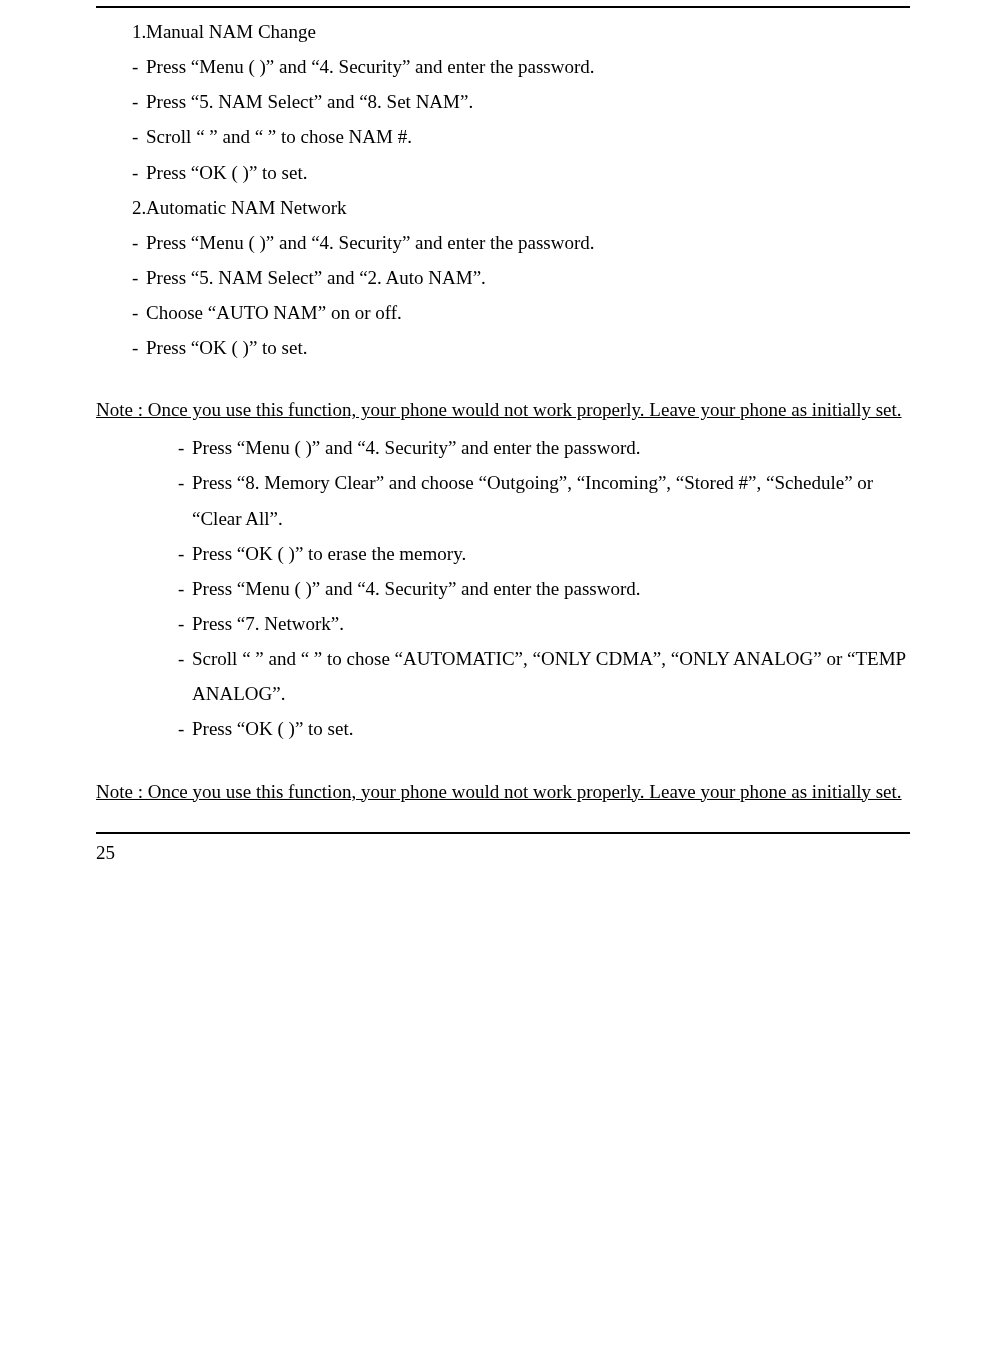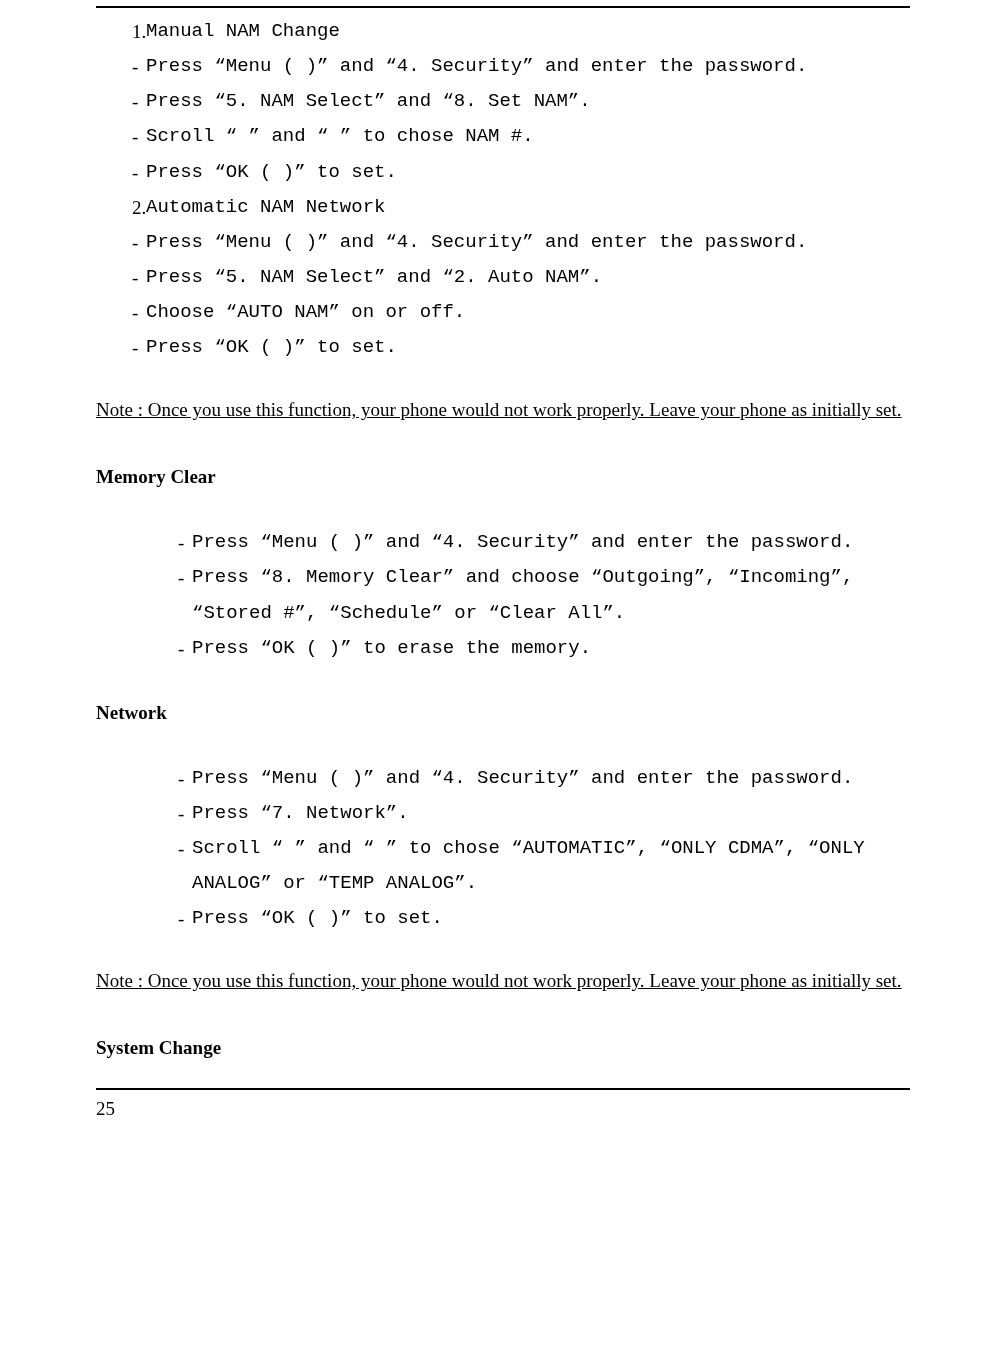--- a/index.html
+++ b/index.html
@@ -40,21 +40,20 @@
       width: 50px;
       flex: 0 0 50px;
       text-align: left;
       padding-left: 36px;
       box-sizing: border-box;
     }
     .numbered .marker { }
     .bulleted .marker { }
     .content {
       flex: 1;
-      font-family: Liberation Mono, monospace;
     }
     .para {
       line-height: 2.05;
       margin: 0;
       text-decoration: underline;
     }
     .heading {
       font-weight: bold;
       line-height: 2.05;
       margin-top: 28px;
@@ -117,39 +116,37 @@
     <li>
       <span class="marker">-</span>
       <span class="content">Press “OK (   )” to set.</span>
     </li>
   </ul>
 
   <div class="spacer-small"></div>
 
   <p class="para">Note : Once you use this function, your phone would not work properly. Leave your phone as initially set.</p>
 
-  <p class="heading">Memory Clear</p>
 
 
   <ul class="bulleted inner-list">
     <li>
       <span class="marker">-</span>
       <span class="content">Press “Menu (   )” and “4. Security” and enter the password.</span>
     </li>
     <li>
       <span class="marker">-</span>
       <span class="content">Press “8. Memory Clear” and choose “Outgoing”, “Incoming”, “Stored #”, “Schedule” or “Clear All”.</span>
     </li>
     <li>
       <span class="marker">-</span>
       <span class="content">Press “OK (   )” to erase the memory.</span>
     </li>
   </ul>
 
-  <p class="heading">Network</p>
 
 
   <ul class="bulleted inner-list">
     <li>
       <span class="marker">-</span>
       <span class="content">Press “Menu (   )” and “4. Security” and enter the password.</span>
     </li>
     <li>
       <span class="marker">-</span>
       <span class="content">Press “7. Network”.</span>
@@ -161,17 +158,16 @@
     <li>
       <span class="marker">-</span>
       <span class="content">Press “OK (   )” to set.</span>
     </li>
   </ul>
 
   <div class="spacer-med"></div>
 
   <p class="para">Note : Once you use this function, your phone would not work properly. Leave your phone as initially set.</p>
 
-  <p class="heading" style="margin-bottom:10px;">System Change</p>
 
   <hr class="bottom-rule">
   <div class="footer">25</div>
 </div>
 
 </body></html>

